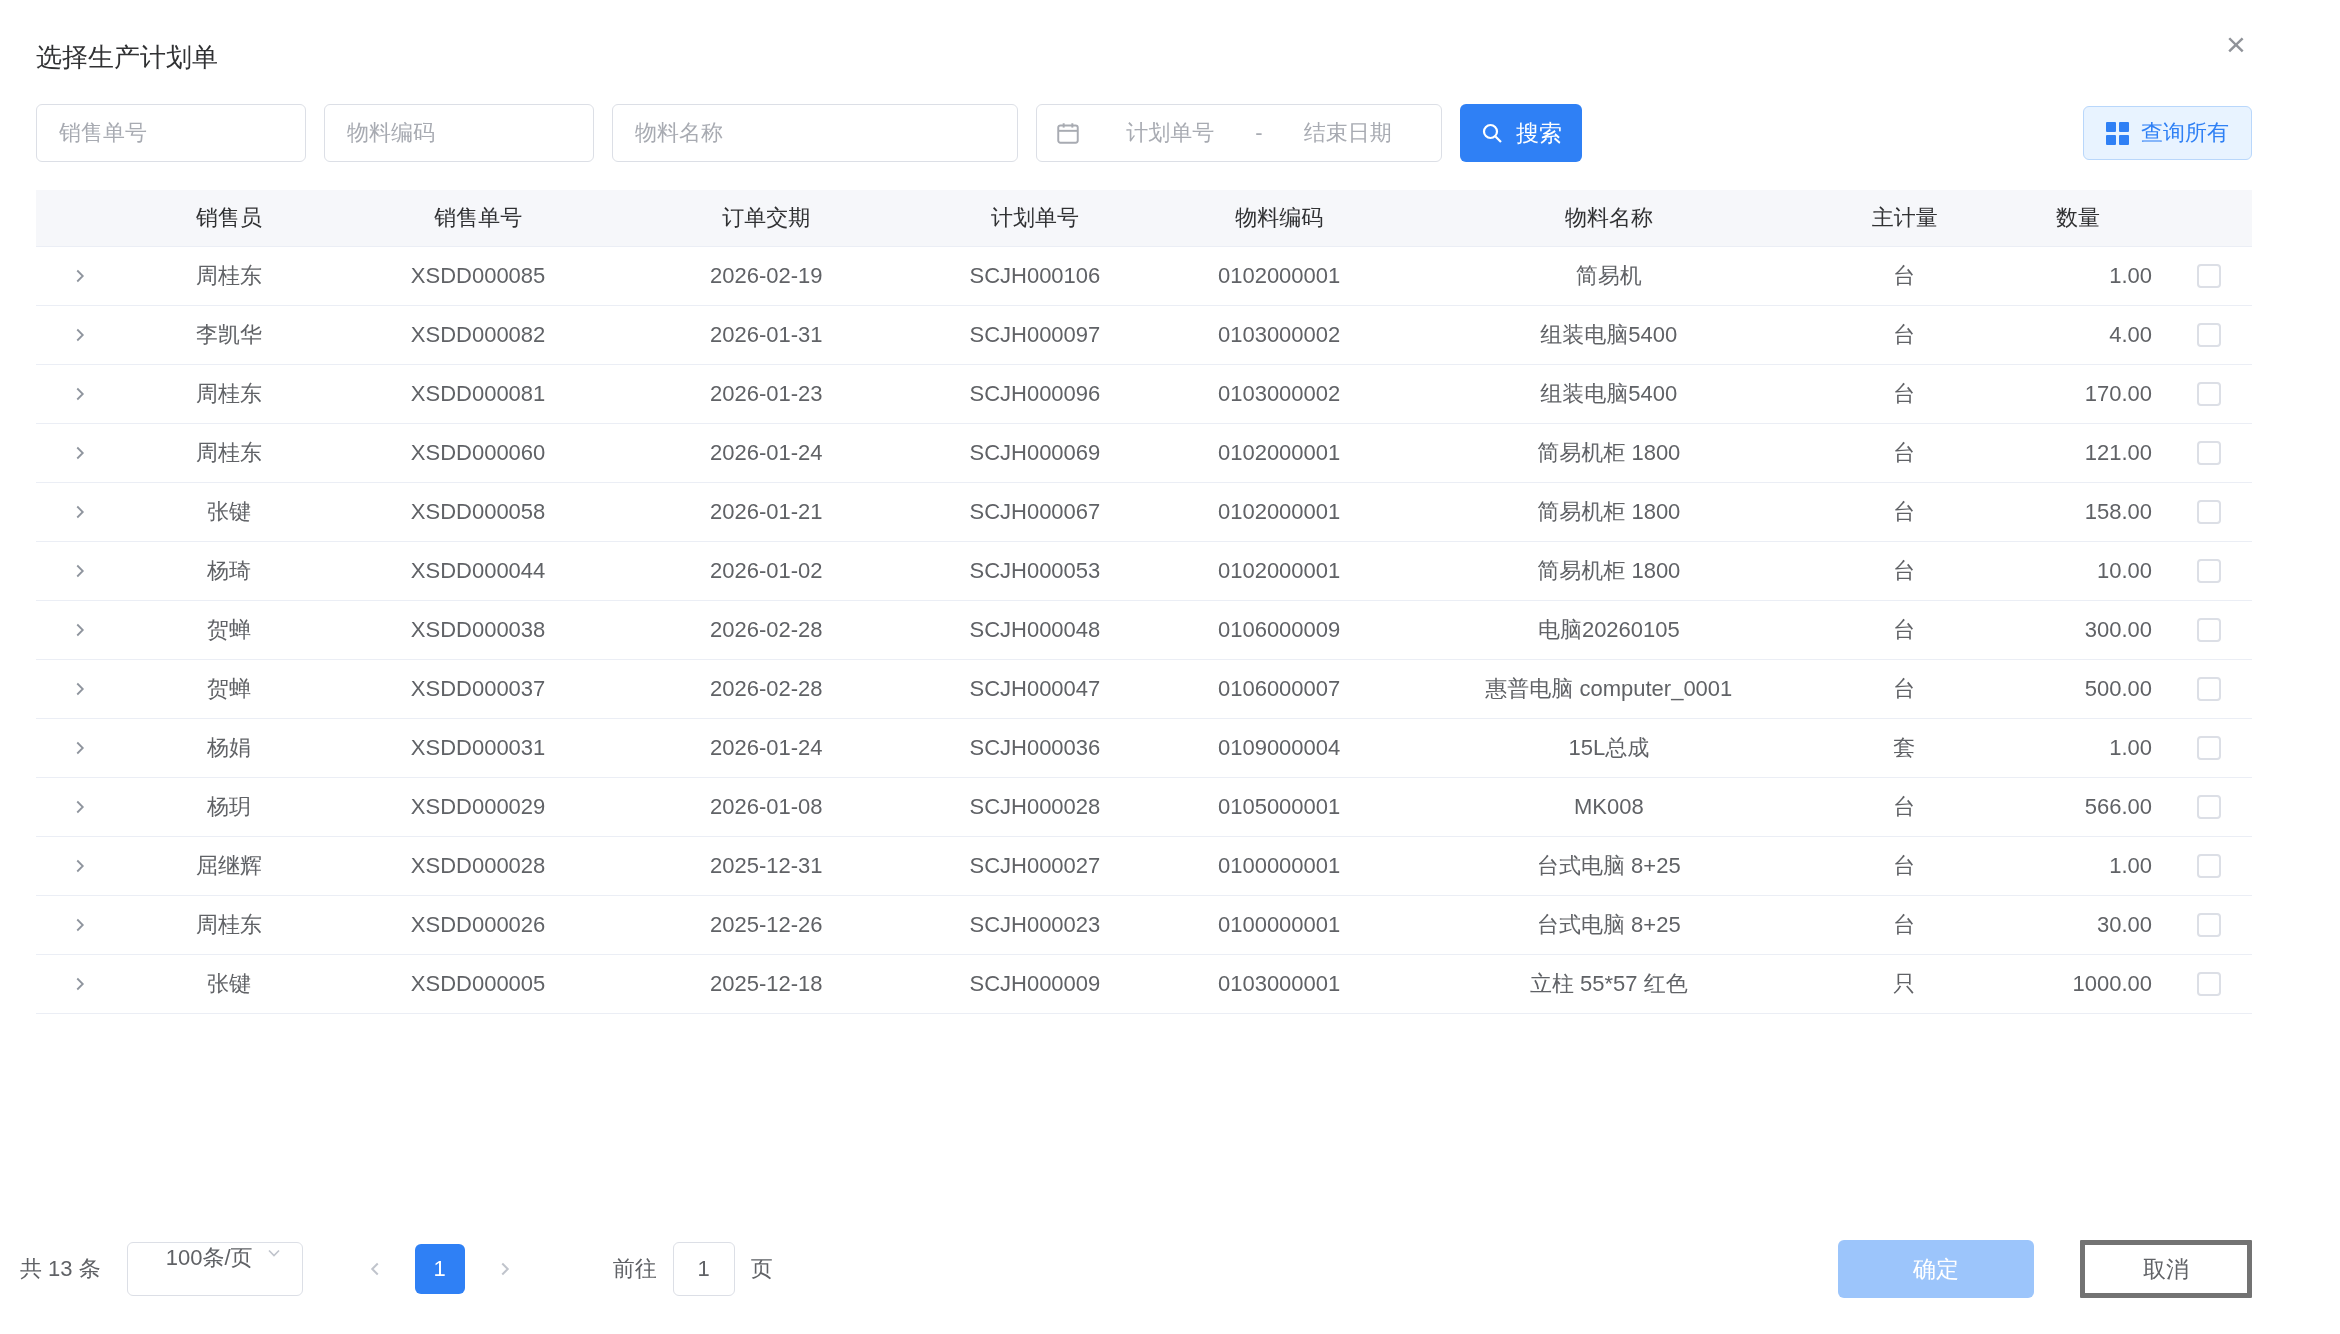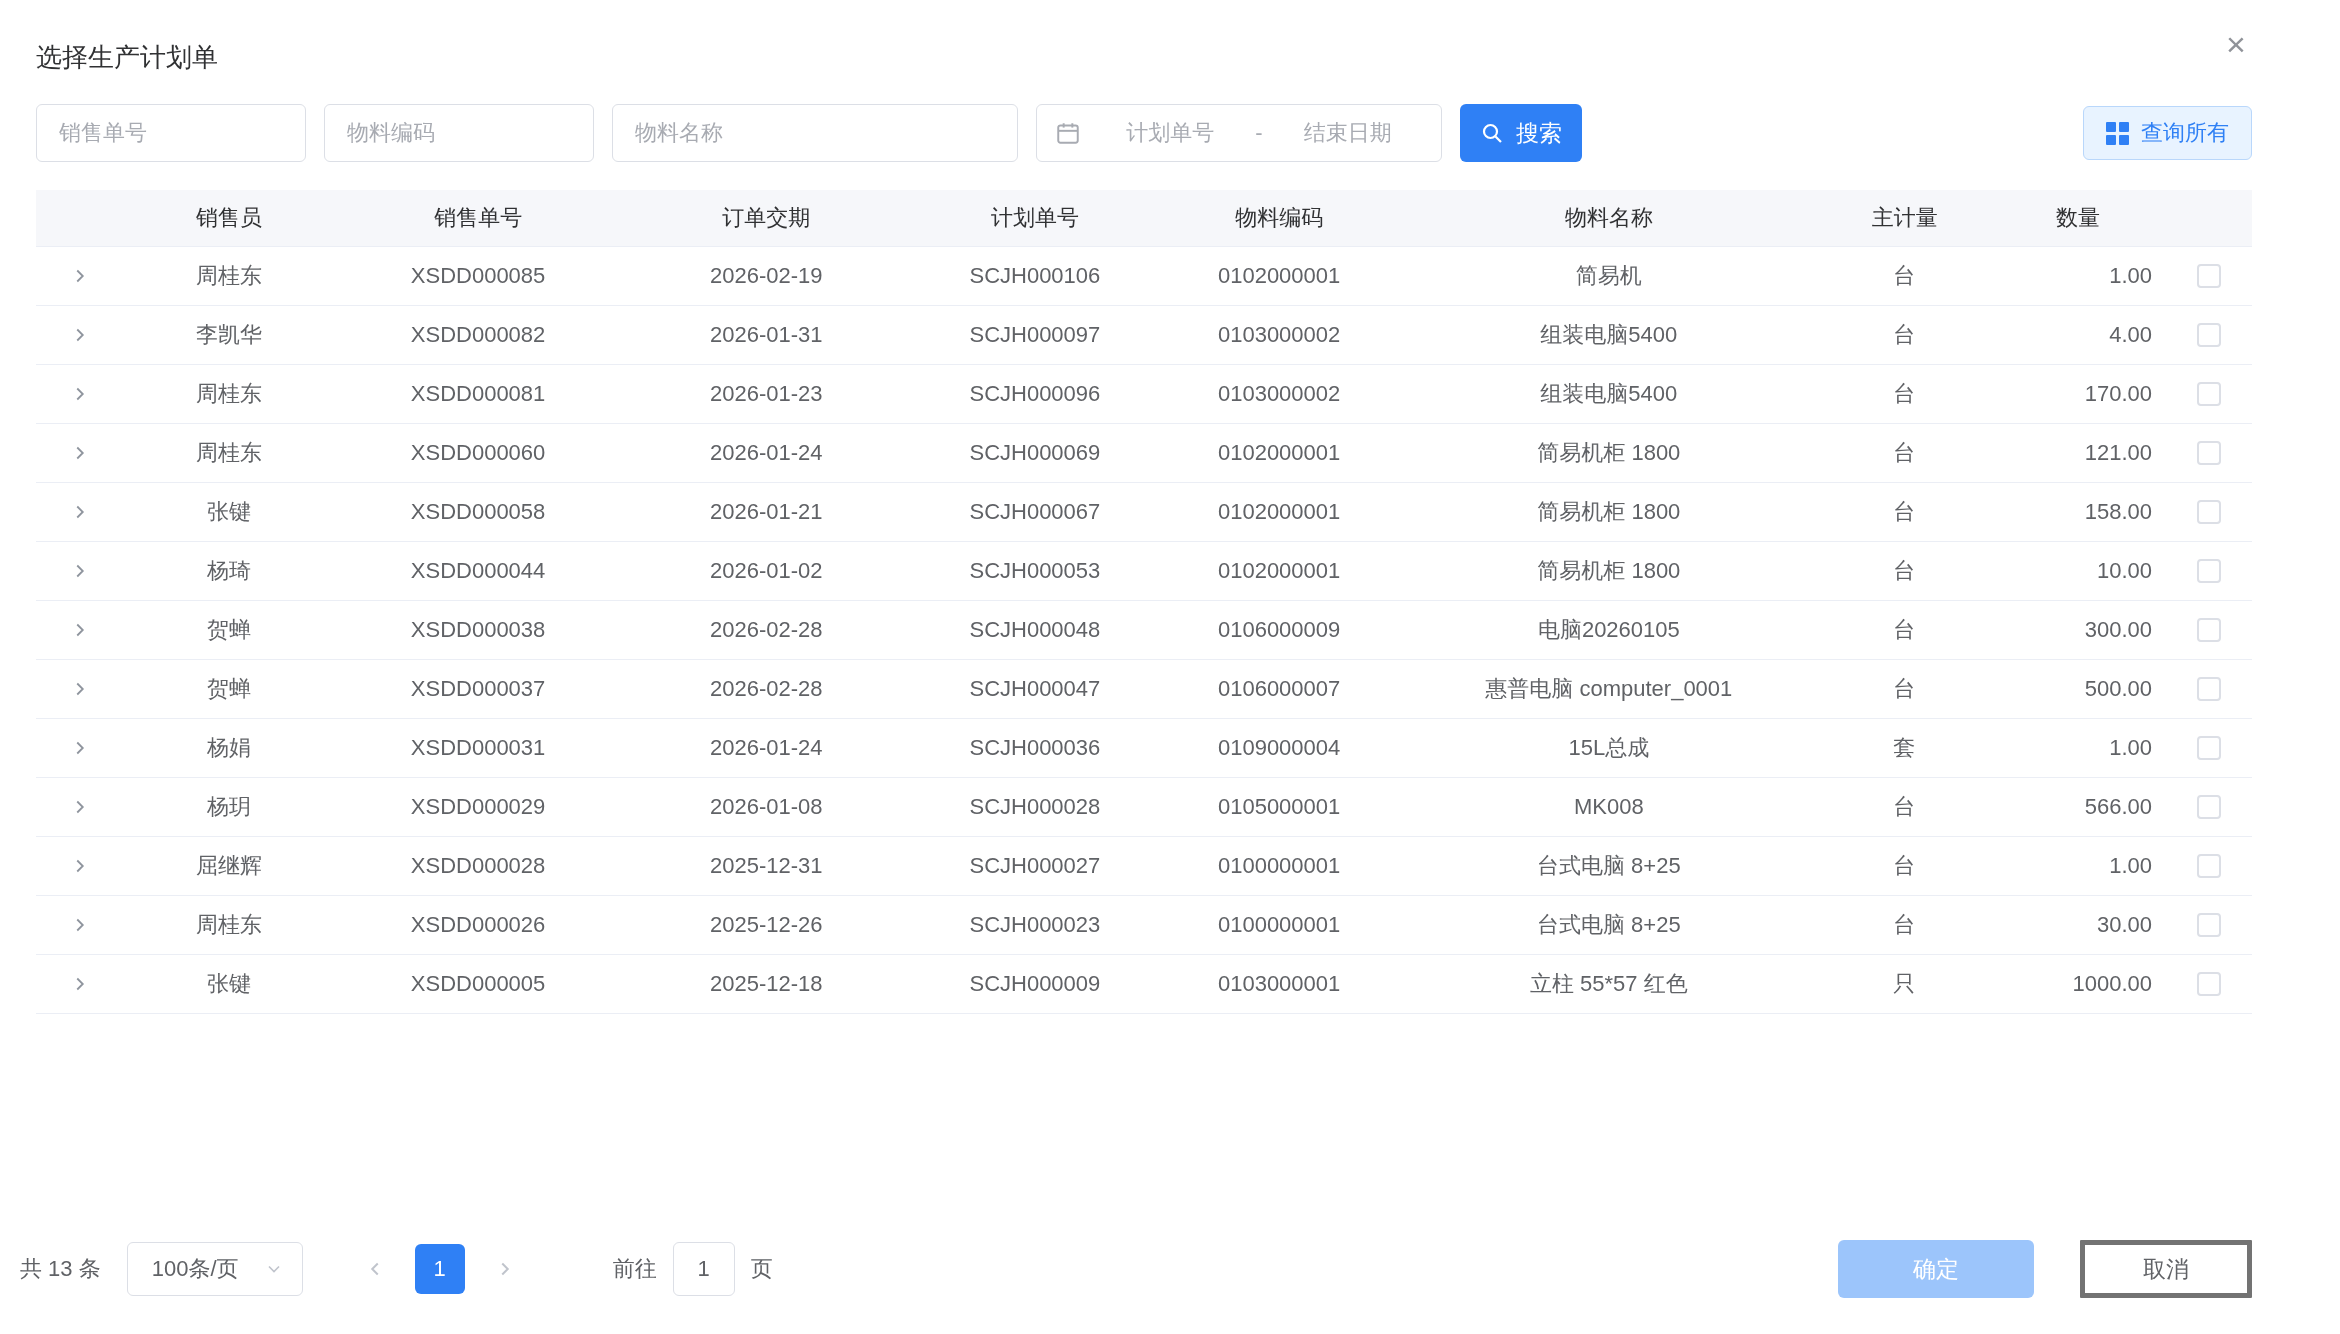--- a/index.html
+++ b/index.html
@@ -48,22 +48,22 @@
   .col-unit { width:175px; }
   .col-qty { width:180px; text-align:right; padding-right:14px; }
   .thead .col-qty { text-align:center; padding-right:0; }
   .col-cb { width:88px; display:flex; justify-content:center; }
   .expand { width:36px; height:36px; display:flex; align-items:center; justify-content:center; cursor:pointer; }
   .checkbox { width:24px; height:24px; border:2px solid #dcdfe6; border-radius:4px; background:#fff; cursor:pointer; display:inline-block; }
 
   
   .footer { position:absolute; left:20px; right:36px; bottom:36px; height:58px; display:flex; align-items:center; }
   .total-text { font-size:22px; color:#606266; margin-right:26px; }
-  .page-size { width:176px; height:54px; border:1px solid #dcdfe6; border-radius:6px; display:flex; align-items:center;
-    padding:0 18px 0 24px; color:#606266; font-size:22px; cursor:pointer; margin-right:38px; justify-content:space-between; }
+  .page-size { width:176px; height:54px; border:1px solid #dcdfe6; border-radius:6px; display:flex; 
+    padding:0 18px 0 38px; color:#606266; font-size:22px; cursor:pointer; margin-right:38px; justify-content:space-between; }
   .pager-btn { width:48px; height:48px; display:flex; align-items:center; justify-content:center; cursor:pointer; margin:0 10px; }
   .page-current { width:50px; height:50px; background:#2f80f5; border-radius:6px; color:#fff; font-size:22px;
     display:flex; align-items:center; justify-content:center; cursor:pointer; margin:0 6px; }
   .goto-group { display:flex; align-items:center; margin-left:74px; font-size:22px; color:#606266; gap:16px; }
   .goto-input { width:62px; height:54px; border:1px solid #dcdfe6; border-radius:6px; text-align:center; font-size:22px;
     color:#606266; outline:none; font-family:inherit; }
   .actions { margin-left:auto; display:flex; align-items:center; gap:46px; }
   .btn-confirm { width:196px; height:58px; background:#9cc5fb; border:none; border-radius:6px; color:#fff;
     font-size:23px; cursor:not-allowed; font-family:inherit; }
   .btn-cancel { width:172px; height:58px; background:#fff; border:5px solid #737373; border-radius:1px; color:#606266;

